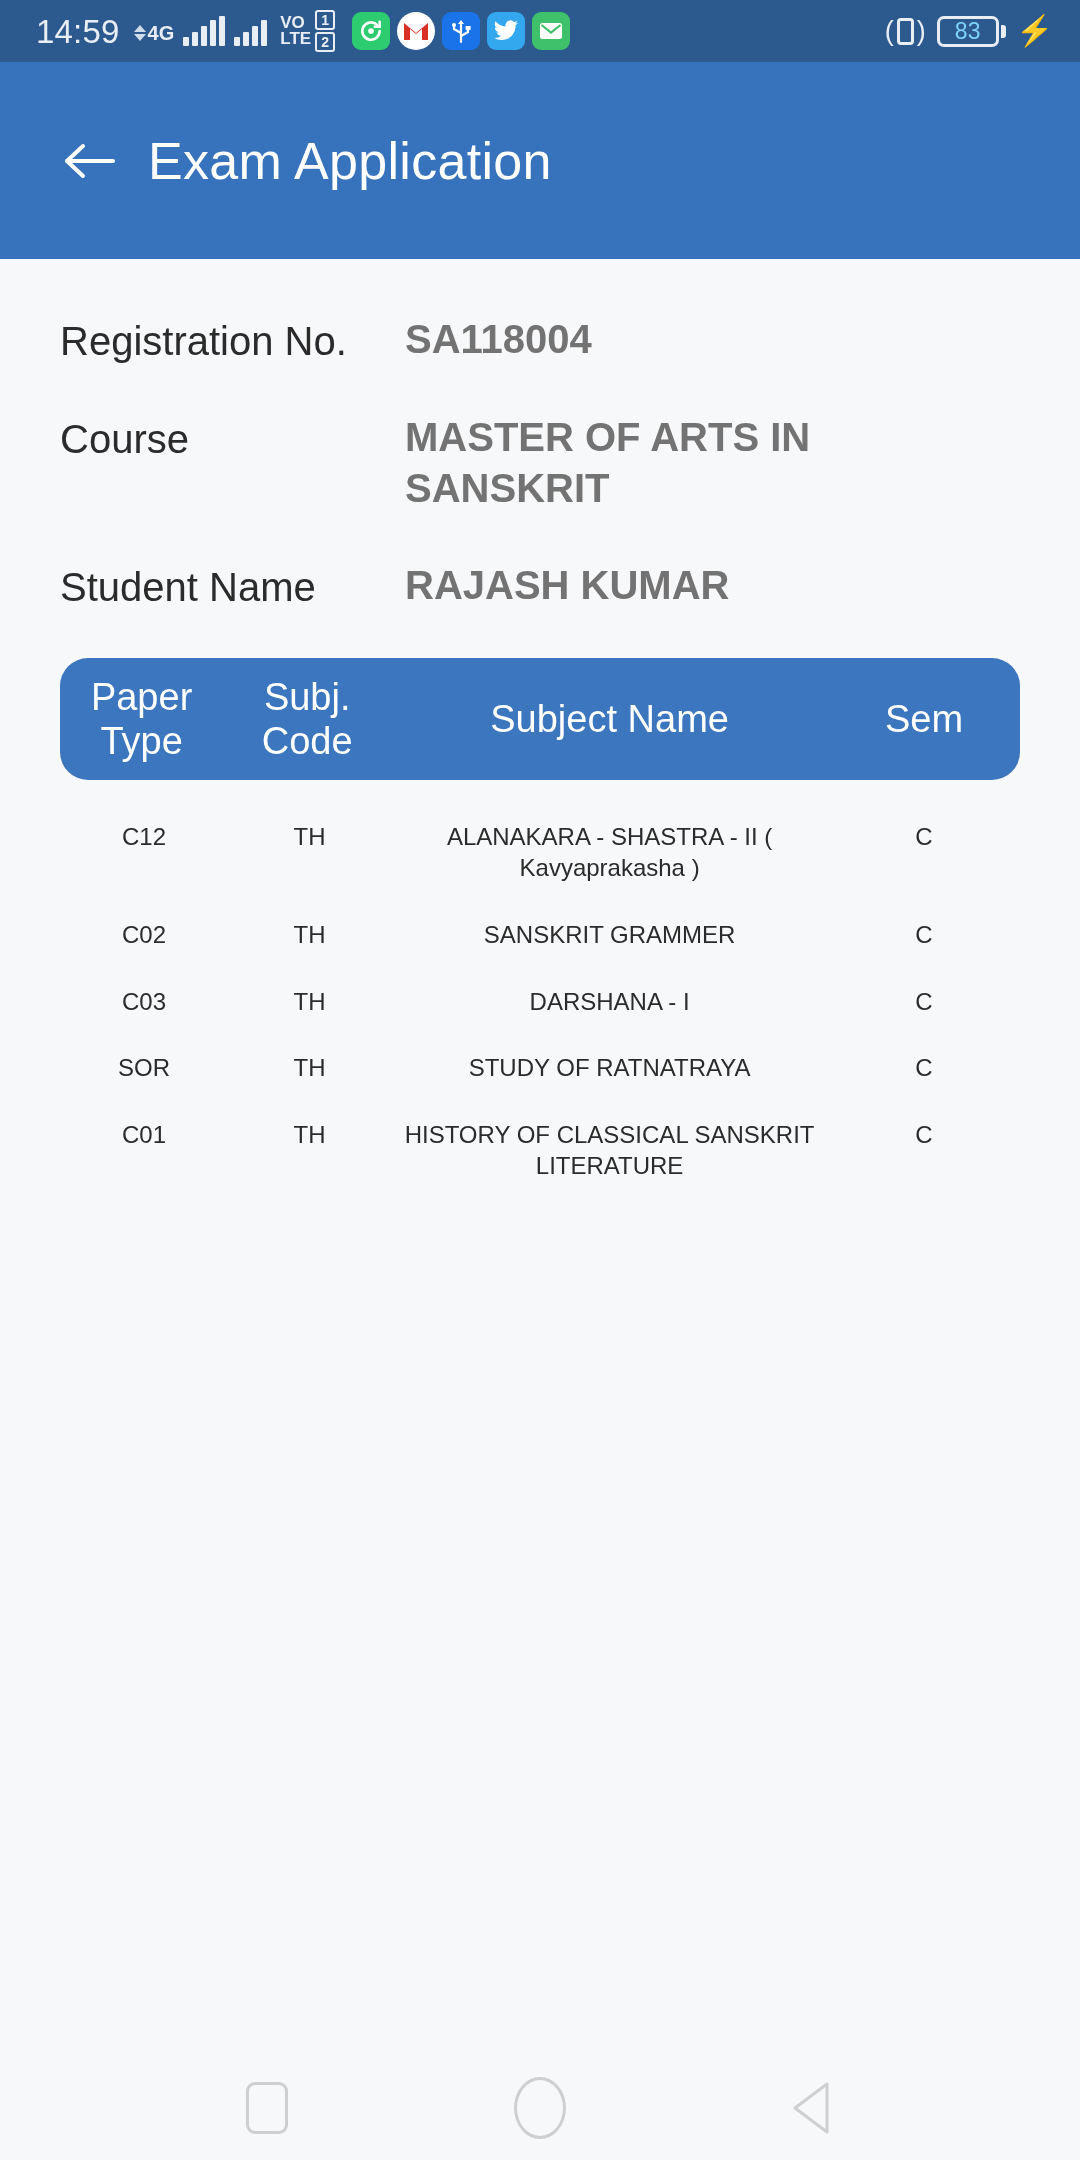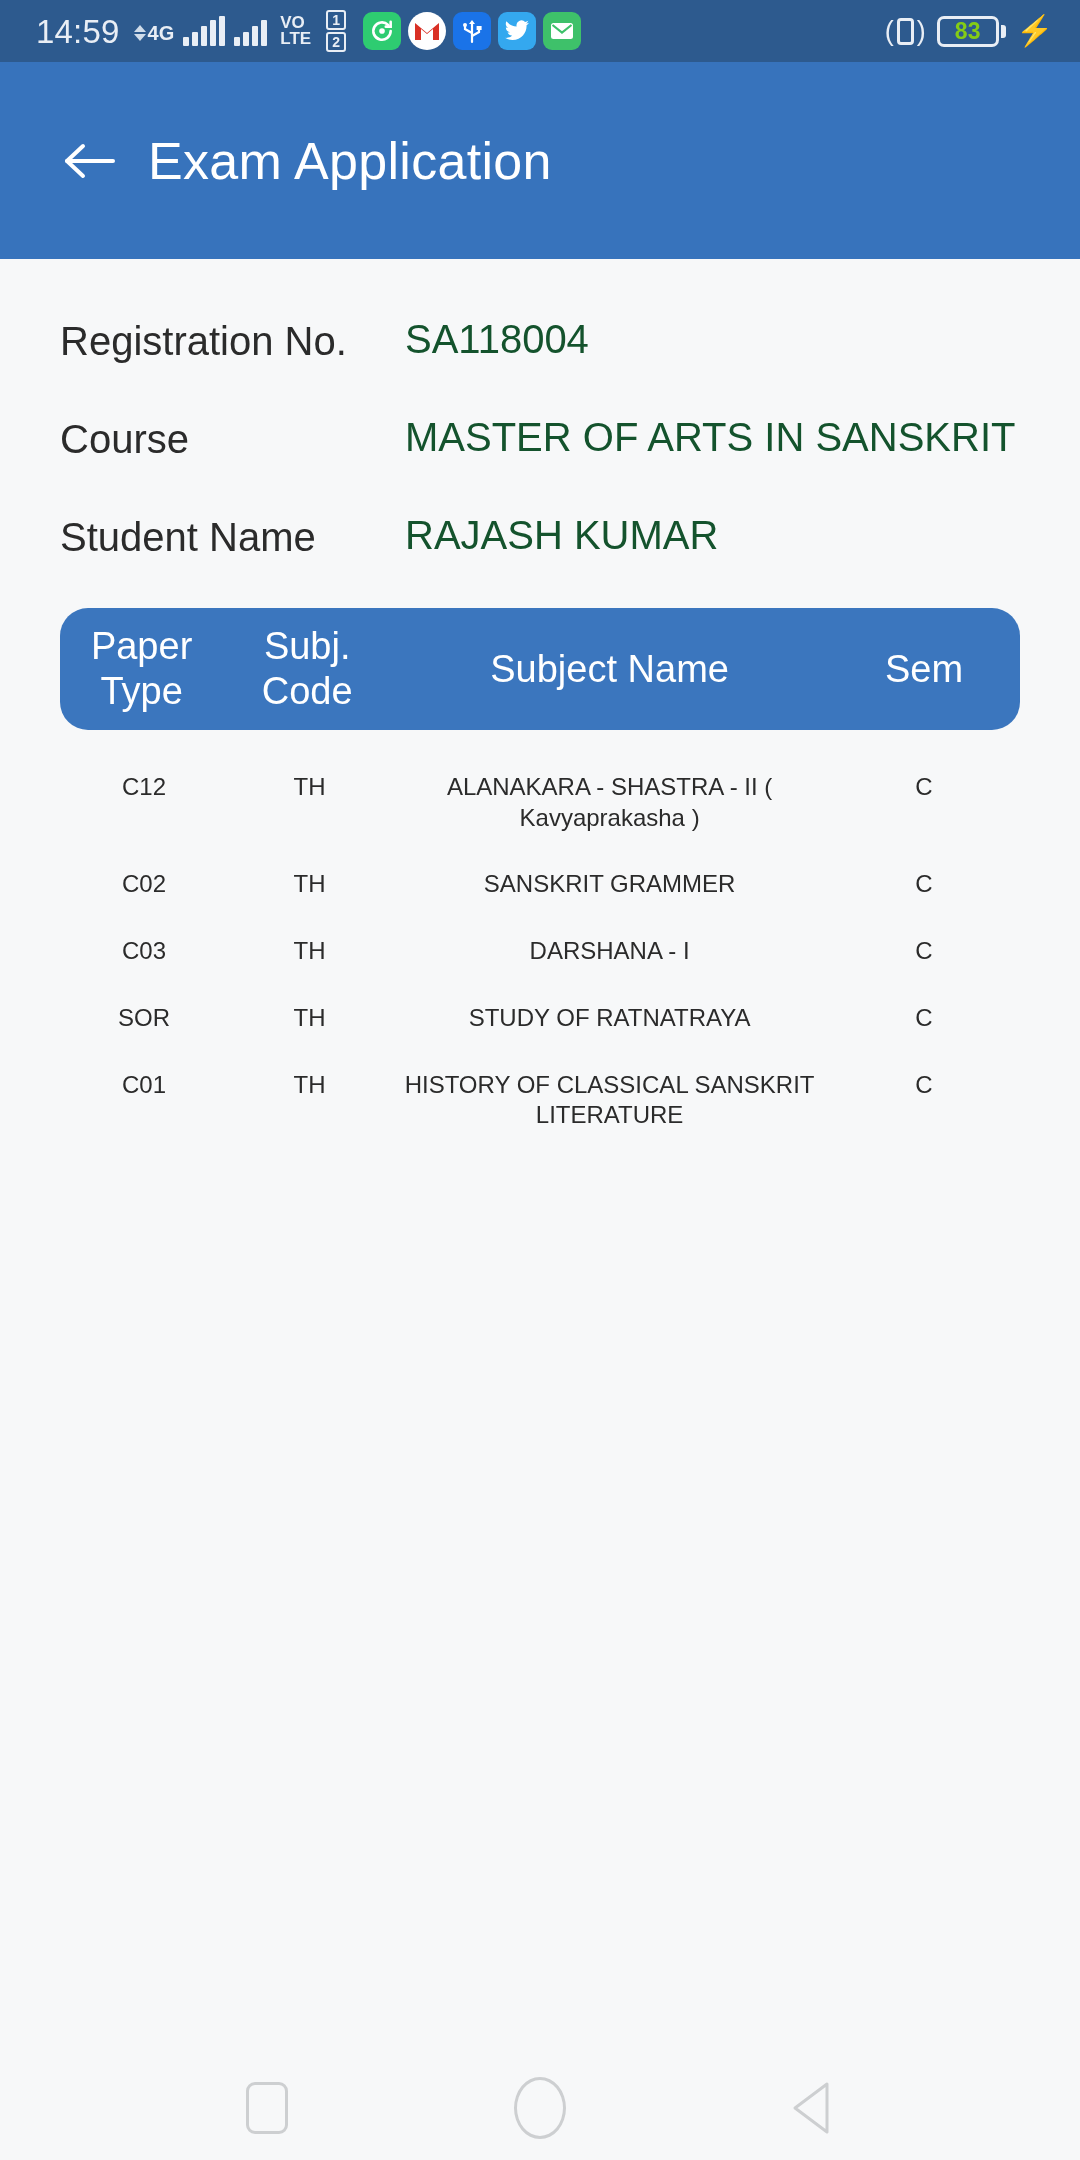--- a/index.html
+++ b/index.html
@@ -85,21 +85,21 @@
   }
   .sb1 { height: 9px; }
   .sb2 { height: 14px; }
   .sb3 { height: 20px; }
   .sb4 { height: 26px; }
   .sb5 { height: 30px; }
   .sig-dim i { background: #e9eef5; }
   .volte-block {
     display: flex;
     align-items: center;
-    gap: 15px;
+    gap: 4px;
     margin-left: 4px;
   }
   .volte-text {
     color: #e9eef5;
     font-size: 17px;
     font-weight: 700;
     line-height: 0.95;
     text-align: left;
   }
   .sim-badge {
@@ -165,23 +165,23 @@
     min-width: 62px;
     height: 31px;
     border: 3px solid #e9eef5;
     border-radius: 7px;
     display: flex;
     align-items: center;
     justify-content: center;
     padding: 0 4px;
   }
   .batt-pct {
-    color: #84cc16;
+    color: #7dd3fc;
     font-size: 23px;
-    font-weight: 700;
+    font-weight: 400;
     line-height: 1;
   }
   .batt-cap {
     width: 5px; height: 13px;
     background: #e9eef5;
     border-radius: 0 3px 3px 0;
     margin-left: 2px;
   }
   .bolt {
     color: #e9eef5;
@@ -235,23 +235,23 @@
     width: 345px;
     flex: 0 0 345px;
     color: #2b2b2b;
     font-size: 40px;
     font-weight: 400;
     line-height: 1.25;
     padding-top: 2px;
   }
   .info-value {
     flex: 1 1 auto;
-    color: #14532d;
+    color: #737373;
     font-size: 40px;
-    font-weight: 400;
+    font-weight: 700;
     line-height: 1.28;
     word-break: break-word;
   }
 
   
   .table-wrap {
     margin-top: 42px;
   }
   .table-header {
     background: #3b76be;

